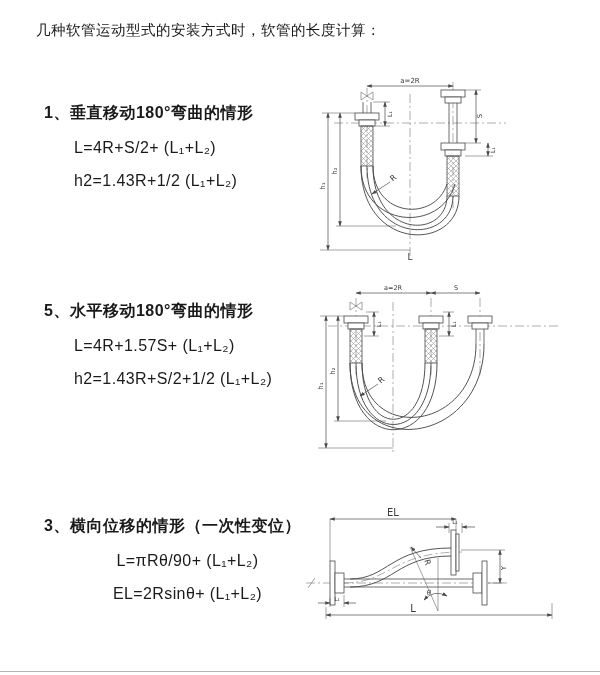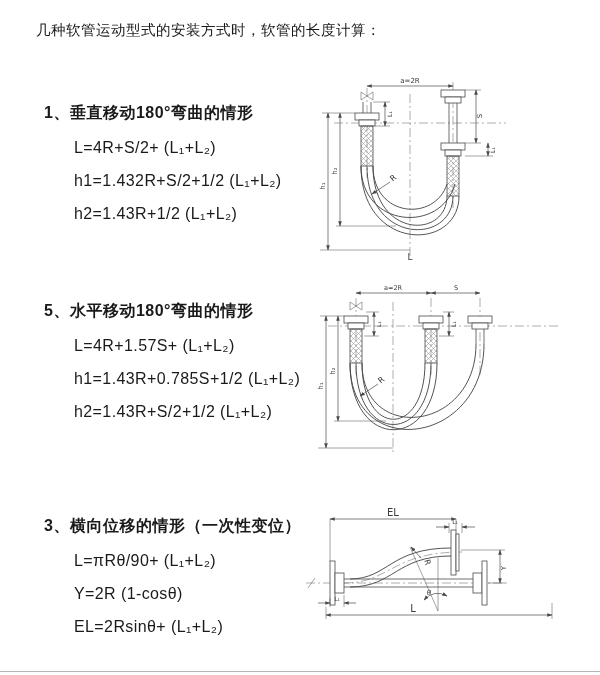--- a/index.html
+++ b/index.html
@@ -23,35 +23,32 @@
   .page-edge{position:absolute;left:0;top:671px;width:600px;height:0;border-top:1px solid #b5b5b5;}
 </style>
 </head>
 <body>
 
 <div class="title">几种软管运动型式的安装方式时，软管的长度计算：</div>
 
 <div class="section" style="left:44px;top:103px;">
   <div class="heading">1、垂直移动180°弯曲的情形</div>
   <div class="formula">L=4R+S/2+ (L₁+L₂)</div>
-  <div class="formula">h1=1.432R+S/2+1/2 (L₁+L₂)</div>
   <div class="formula">h2=1.43R+1/2 (L₁+L₂)</div>
 </div>
 
 <div class="section" style="left:44px;top:301px;">
   <div class="heading">5、水平移动180°弯曲的情形</div>
   <div class="formula">L=4R+1.57S+ (L₁+L₂)</div>
-  <div class="formula">h1=1.43R+0.785S+1/2 (L₁+L₂)</div>
   <div class="formula">h2=1.43R+S/2+1/2 (L₁+L₂)</div>
 </div>
 
-<div class="section" style="left:44px;top:516px;">
+<div class="section" style="left:44px;top:516px;text-align:center;">
   <div class="heading">3、横向位移的情形（一次性变位）</div>
   <div class="formula">L=πRθ/90+ (L₁+L₂)</div>
-  <div class="formula">Y=2R (1-cosθ)</div>
   <div class="formula">EL=2Rsinθ+ (L₁+L₂)</div>
 </div>
 
 <svg class="diagram" style="left:306px;top:66px;" width="290" height="196" viewBox="0 0 290 196">
   <defs>
     <pattern id="hatch1" width="5" height="5" patternUnits="userSpaceOnUse">
       <path d="M0,5 L5,0 M0,0 L5,5" stroke="#8d8d8d" stroke-width="0.5"></path>
     </pattern>
     <marker id="arrA" viewBox="0 0 10 10" refX="9" refY="5" markerWidth="7.5" markerHeight="7.5" orient="auto-start-reverse">
       <path d="M0,1.5 L10,5 L0,8.5 z" fill="#4a4a4a"></path>

